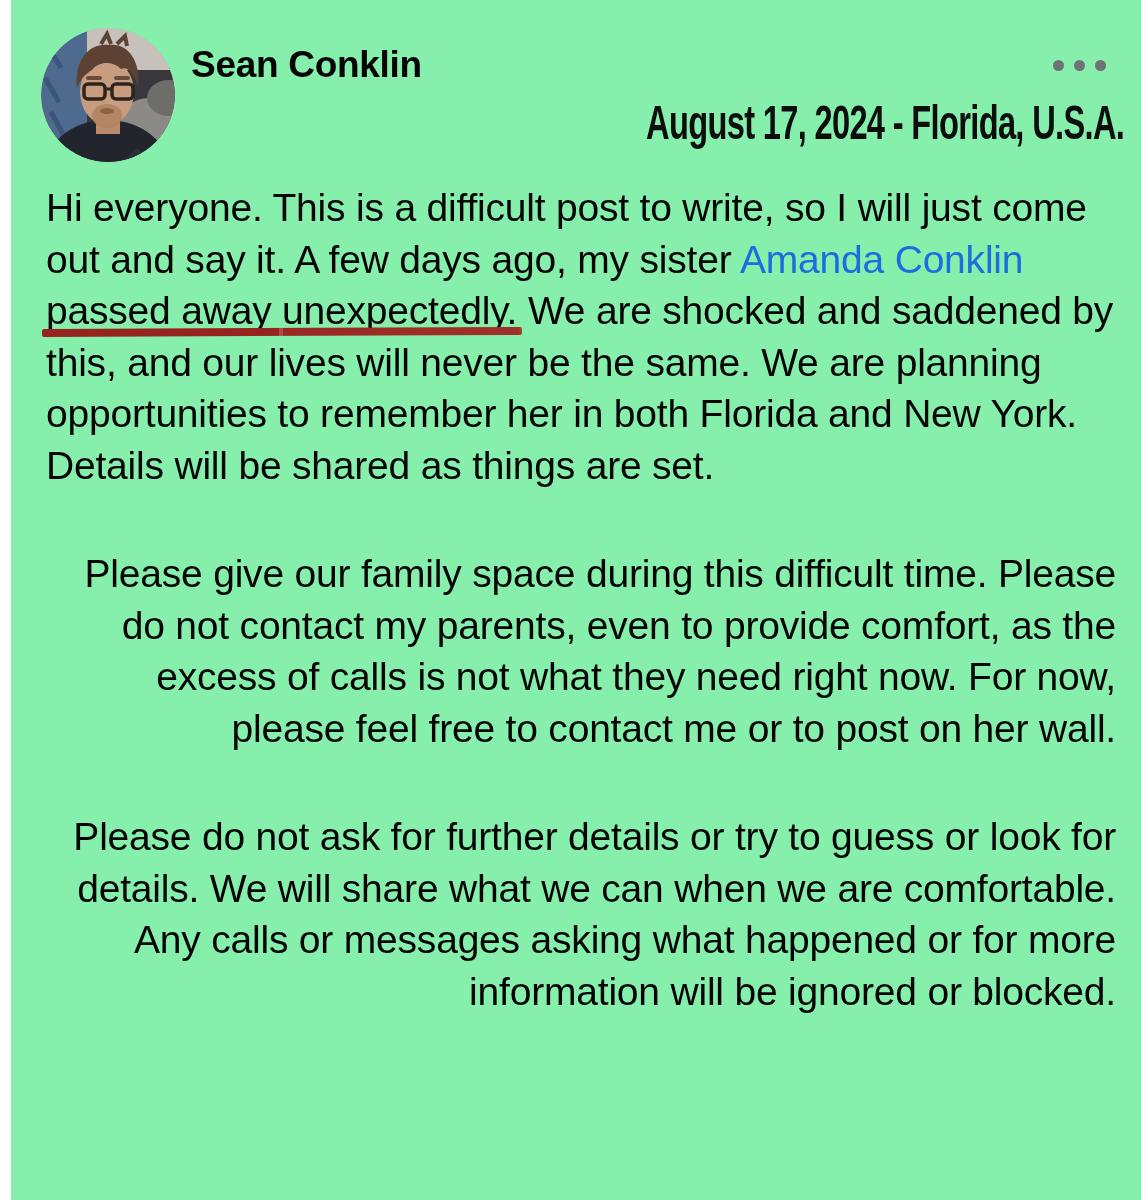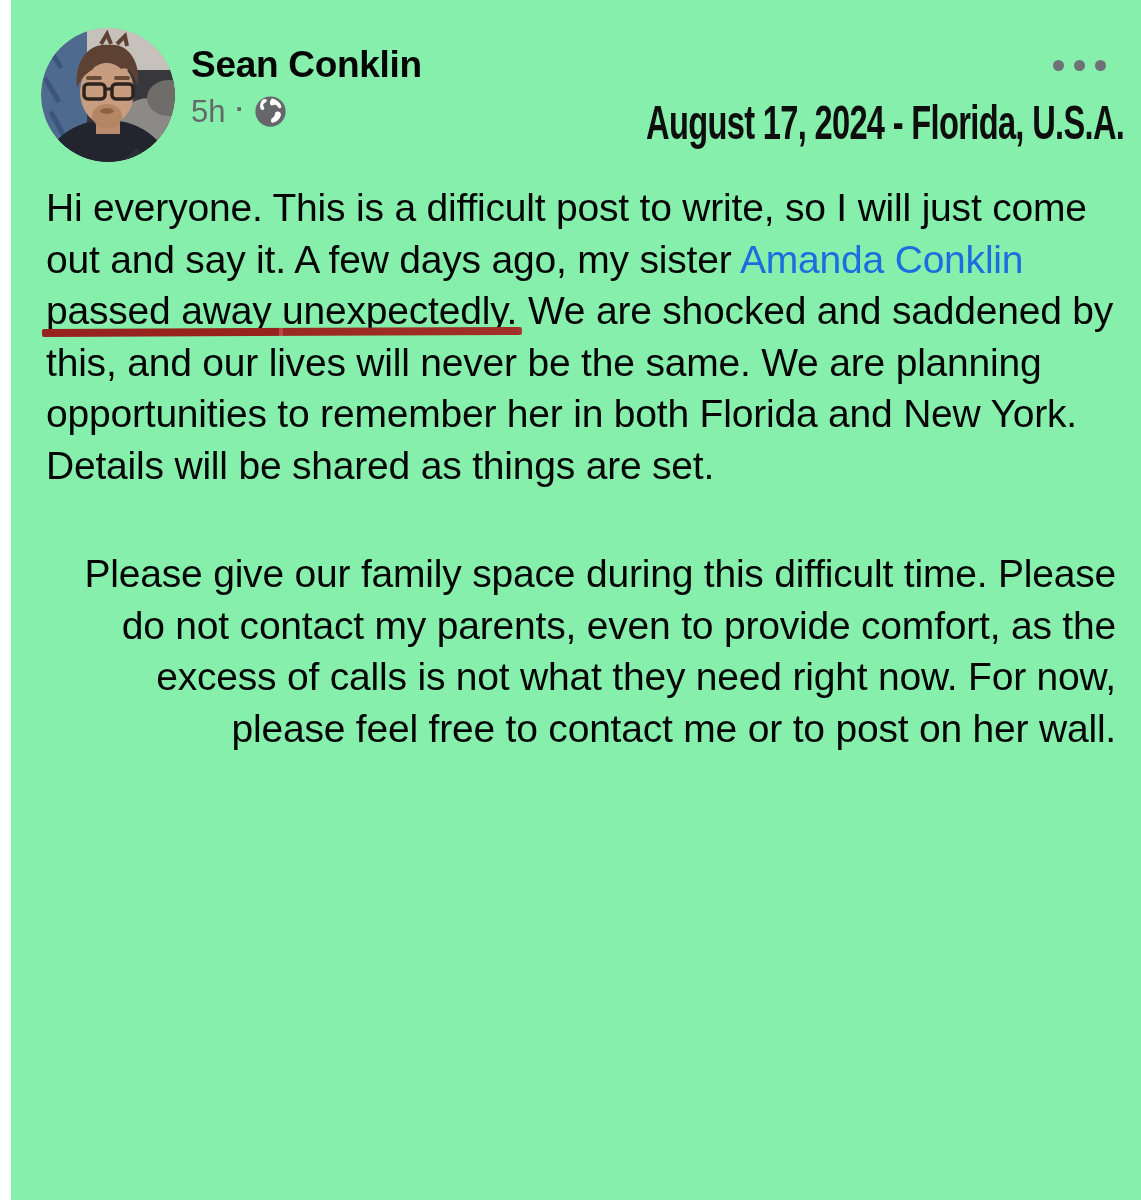--- a/index.html
+++ b/index.html
@@ -157,41 +157,30 @@
           <rect x="71" y="56" width="21" height="15" rx="4" fill="none" stroke="#2e241f" stroke-width="3.5"></rect>
           <line x1="64" y1="61" x2="71" y2="61" stroke="#2e241f" stroke-width="3"></line>
           <rect x="45" y="48" width="16" height="4" rx="2" fill="#6a4c38"></rect>
           <rect x="73" y="48" width="16" height="4" rx="2" fill="#6a4c38"></rect>
         </g>
       </svg>
     </div>
 
     <div class="header-info">
       <div class="author">Sean Conklin</div>
-      <div class="meta">
-        <span>5h</span>
-        <span class="sep">·</span>
-        <span class="globe">
-          <svg viewBox="0 0 24 24">
-            <circle cx="12" cy="12" r="11" fill="#65676b"></circle>
-            <path fill="#ffffff" d="M6,3.6 C8,2.4 9.8,3.1 9.2,4.6 C8.8,5.7 7.1,5.7 6.7,6.9 C6.3,8.1 7.7,8.5 7.5,9.9 C7.3,11.2 5.5,11.4 4.8,10 C4,8.3 4.5,5.6 6,3.6 Z"></path>
-            <path fill="#ffffff" d="M13,2.6 C15.6,2.9 18.6,4.9 19.7,7.6 C20.3,9.1 19.4,10.1 18.1,9.4 C16.9,8.8 17.2,7.4 15.7,7.2 C14.3,7 13.5,8.2 12.3,7.4 C11.1,6.5 11.5,4.3 13,2.6 Z"></path>
-            <path fill="#ffffff" d="M16.4,12.1 C18.3,11.9 20,13 19.5,14.9 C19,17 16.7,19.3 14.4,20 C12.8,20.5 11.9,19.4 12.5,17.8 C13.1,16.2 14.2,16.5 14.9,15 C15.4,13.9 15.1,12.3 16.4,12.1 Z"></path>
-          </svg>
-        </span>
-      </div>
     </div>
 
     <div class="more-btn">
       <div class="dot3"></div>
       <div class="dot3"></div>
       <div class="dot3"></div>
     </div>
   </div>
 
   <div class="date-annotation">August 17, 2024 - Florida, U.S.A.</div>
 
   <div class="body">
     <p><span>Hi everyone. This is a difficult post to write, so I will just come out and say it. A few days ago, my sister </span><a class="profile-link">Amanda Conklin</a><span> </span><span class="red-underline">passed away unexpectedly.</span><span> We are shocked and saddened by this, and our lives will never be the same. We are planning opportunities to remember her in both Florida and New York. Details will be shared as things are set.</span></p>
     <p>Please give our family space during this difficult time. Please do not contact my parents, even to provide comfort, as the excess of calls is not what they need right now. For now, please feel free to contact me or to post on her wall.</p>
+    <p>Please do not ask for further details or try to guess or look for details. We will share what we can when we are comfortable. Any calls or messages asking what happened or for more information will be ignored or blocked.</p>
   </div>
 
 </div>
 
 </body></html>

